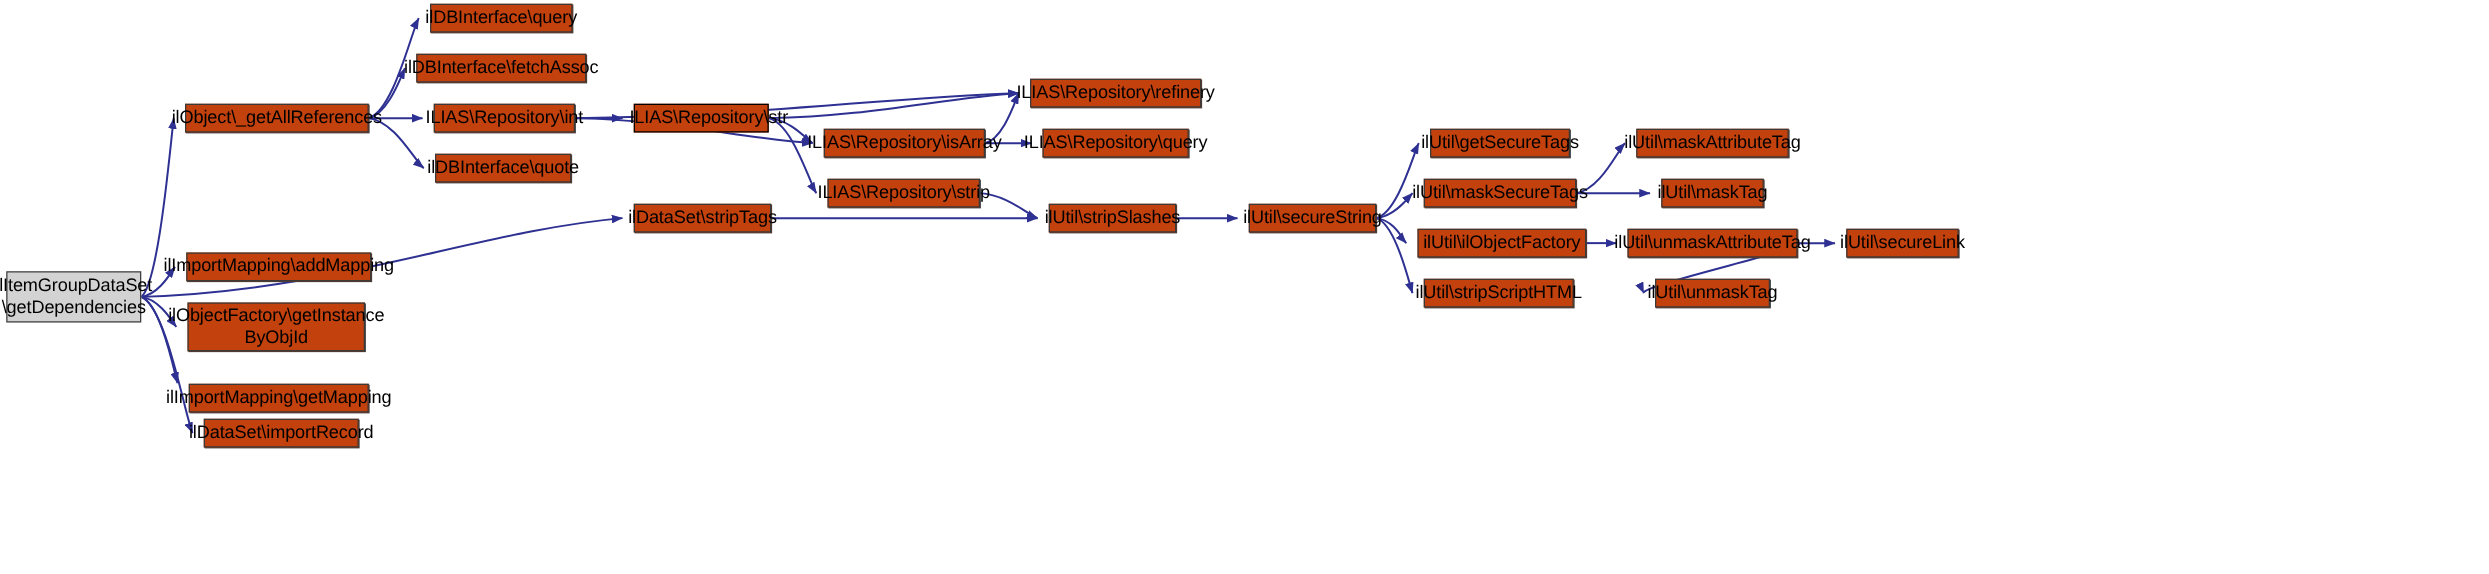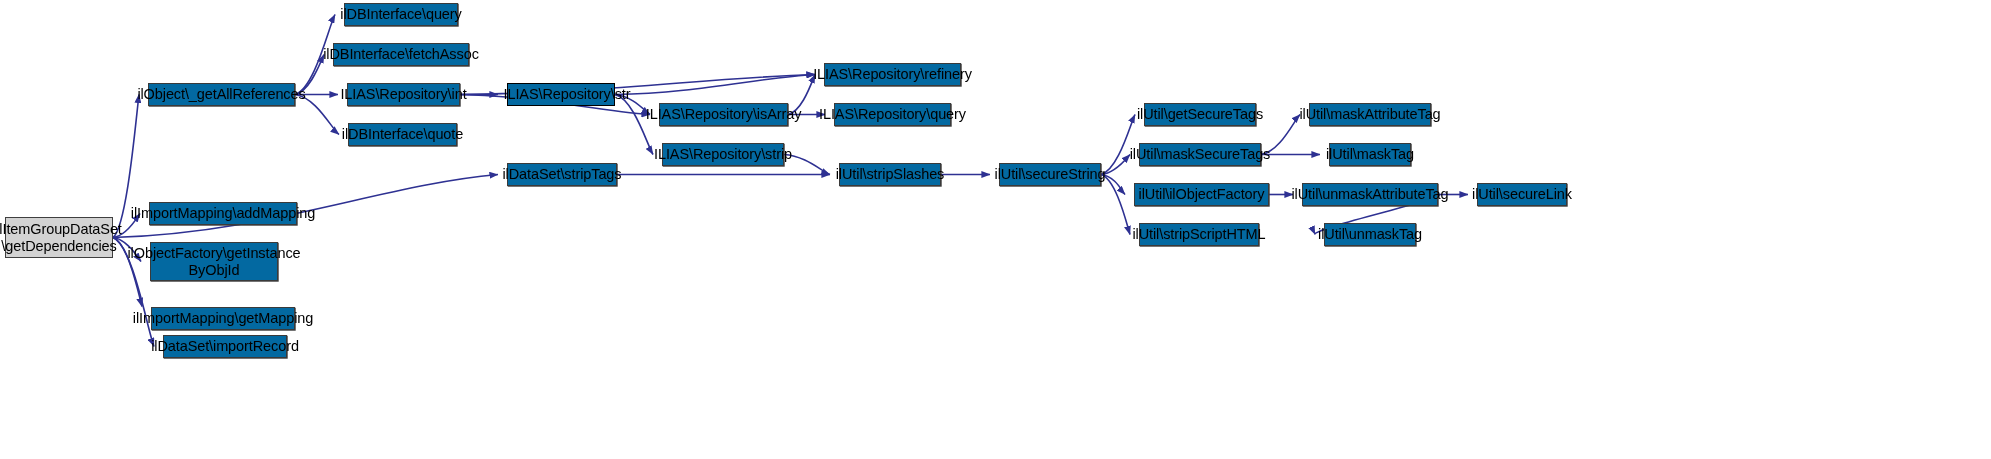--- a/index.html
+++ b/index.html
@@ -21,21 +21,21 @@
     position: absolute;
     left: 0;
     top: 0;
     width: 1991px;
     height: 459px;
     pointer-events: none;
   }
   .node {
     position: absolute;
     box-sizing: border-box;
-    background: #0369a1;
+    background: #c2410c;
     border: 1px solid #000000;
     color: #000000;
     font-size: 14.5px;
     line-height: 1.12;
     display: flex;
     align-items: center;
     justify-content: center;
     text-align: center;
     white-space: pre-line;
     letter-spacing: -0.1px;
@@ -112,18 +112,18 @@
       <div class="node thick" style="left: 1144px; top: 103px; width: 112px; height: 23px;">ilUtil\getSecureTags</div>
       <div class="node thick" style="left: 1139px; top: 143px; width: 122px; height: 23px;">ilUtil\maskSecureTags</div>
       <div class="node thick" style="left: 1134px; top: 183px; width: 135px; height: 23px;">ilUtil\ilObjectFactory</div>
       <div class="node thick" style="left: 1139px; top: 223px; width: 120px; height: 23px;">ilUtil\stripScriptHTML</div>
       <div class="node thick" style="left: 1309px; top: 103px; width: 122px; height: 23px;">ilUtil\maskAttributeTag</div>
       <div class="node thick" style="left: 1329px; top: 143px; width: 82px; height: 23px;">ilUtil\maskTag</div>
       <div class="node thick" style="left: 1302px; top: 183px; width: 136px; height: 23px;">ilUtil\unmaskAttributeTag</div>
       <div class="node thick" style="left: 1324px; top: 223px; width: 92px; height: 23px;">ilUtil\unmaskTag</div>
       <div class="node thick" style="left: 1477px; top: 183px; width: 90px; height: 23px;">ilUtil\secureLink</div>
       <div class="node thick" style="left: 149px; top: 202px; width: 148px; height: 23px;">ilImportMapping\addMapping</div>
-      <div class="node thick" style="left: 150px; top: 242px; width: 128px; height: 39px; font-size: 14.5px;">ilObjectFactory\getInstance
+      <div class="node thick" style="left: 150px; top: 242px; width: 142px; height: 39px; font-size: 14.5px;">ilObjectFactory\getInstance
 ByObjId</div>
       <div class="node thick" style="left: 151px; top: 295px; width: 144px; height: 23px; margin-top: 12px;">ilImportMapping\getMapping</div>
       <div class="node thick" style="left: 163px; top: 335px; width: 124px; height: 23px;">ilDataSet\importRecord</div>
     </div>
 </div>
 
 </body></html>

